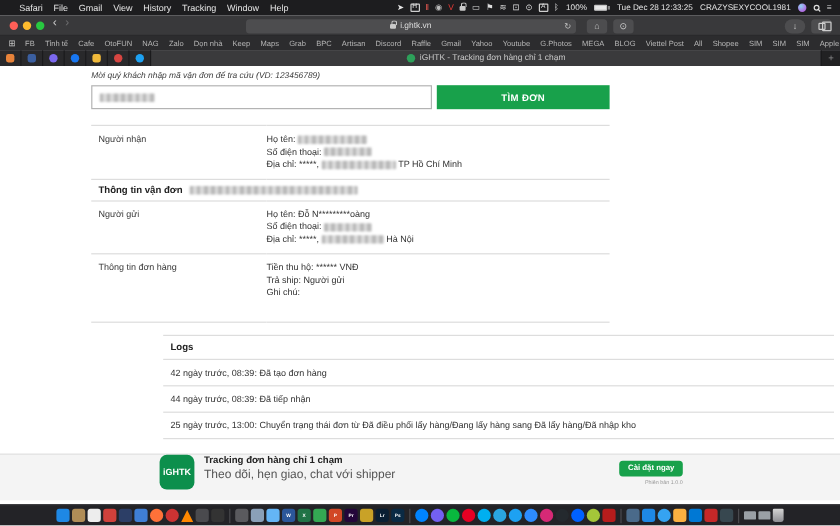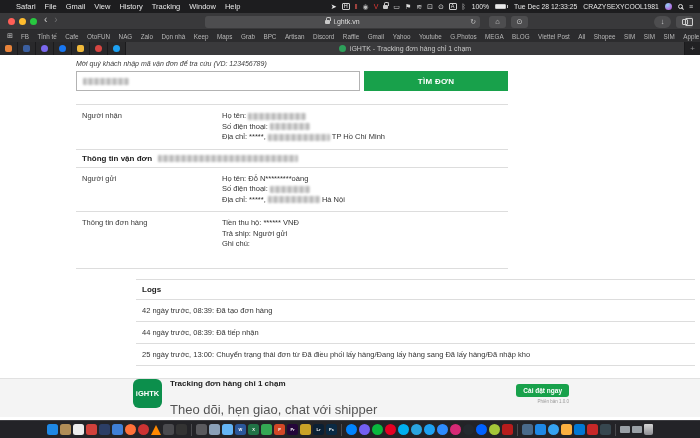--- a/index.html
+++ b/index.html
@@ -70,21 +70,21 @@
   .logs{margin-left:136px;margin-right:5px;margin-top:10px;font-size:7.5px;color:#333;border-top:1px solid #ddd}
   .lhdr{font-weight:bold;font-size:8px;padding:5px 0 5px 6px;border-bottom:1px solid #ddd;color:#222}
   .entry{padding:6px 0 6px 6px;border-bottom:1px solid #ddd}
 
   
   .footer{position:absolute;left:0;right:0;bottom:3px;height:39px;background:#f4f4f4;border-top:1px solid #e1e1e1}
   .finner{margin-left:133px;width:436px;height:100%;display:flex;align-items:flex-start}
   .flogo{width:29px;height:29px;border-radius:6px;background:var(--ghtk-dark,#0c8f4c);color:#fff;font-weight:bold;font-size:7.5px;display:flex;align-items:center;justify-content:center}
   .ftext{margin-left:8px}
   .ftitle{font-size:8px;font-weight:bold;color:#222}
-  .fsub{font-size:13px;color:#555;margin-top:14px}
+  .fsub{font-size:10px;color:#555;margin-top:2px}
   .fright{margin-left:auto;text-align:right}
   .fbtn{background:var(--ghtk,#18a14b);color:#fff;font-size:6.5px;font-weight:bold;padding:3px 7px;border-radius:3px;border:none;display:inline-block}
   .fver{font-size:4.5px;color:#999;margin-top:2px}
 
   
   .dock{position:absolute;left:0;right:0;bottom:0;height:18px;background:#232327;border-top:1px solid #3d3d41;display:flex;align-items:center;justify-content:center;gap:2px}
   .dicon{width:11px;height:11px;border-radius:2.5px;display:flex;align-items:center;justify-content:center;color:#fff;font-size:4px;font-weight:bold;flex:0 0 auto}
   .dicon.ci{border-radius:50%}
   .dicon.tri{width:0;height:0;border-radius:0;border-left:5px solid transparent;border-right:5px solid transparent;border-bottom:10px solid #ff8800;background:none!important}
   .dicon.dwin{width:10px;height:7px;border-radius:1px}

